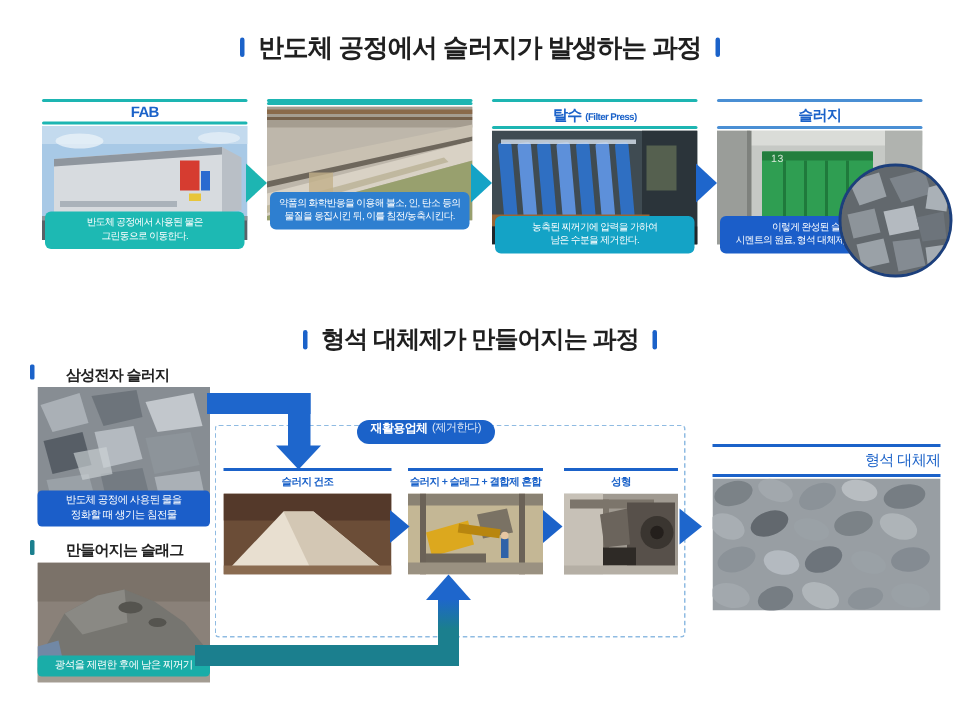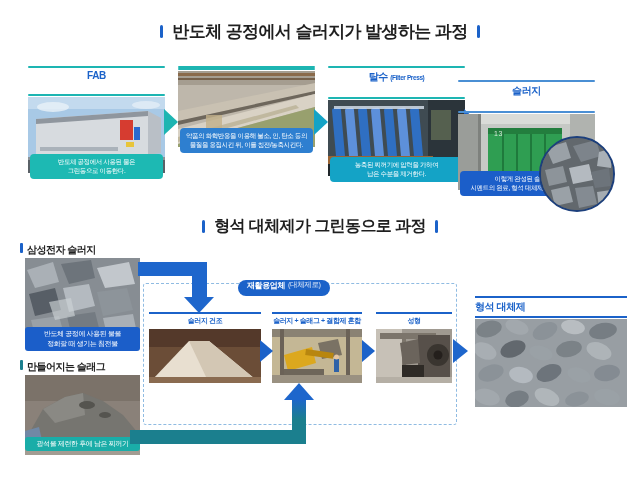--- a/index.html
+++ b/index.html
@@ -9,32 +9,32 @@
   
   .sec-title{position:absolute;left:0;right:0;display:flex;justify-content:center;align-items:center;gap:9px;}
   .sec-title .txt{font-weight:800;color:#1f1f1f;letter-spacing:-0.6px;}
   .tick{width:3px;height:13px;background:#1b62c9;border-radius:2px;}
 
   
   .panel{position:absolute;top:66px;width:137px;}
   .pline{height:2px;border-radius:1px;}
   .teal-line{background:#1db5b2;}
   .blue-line{background:#4a8fd4;}
-  .ptitle{text-align:center;font-size:10px;font-weight:bold;color:#1b62c9;padding:2px 0 13px;letter-spacing:-0.4px;}
+  .ptitle{text-align:center;font-size:10px;font-weight:bold;color:#1b62c9;padding:2px 0 0;letter-spacing:-0.4px;}
   .ptitle .en{font-size:6.5px;font-weight:bold;}
   .pphoto{position:relative;height:76px;margin-top:1px;}
   .pphoto svg{display:block;}
   .pcap{position:absolute;left:2px;right:2px;top:57px;border-radius:4px;color:#fff;text-align:center;
         font-size:6.5px;line-height:1.45;letter-spacing:-0.4px;white-space:pre-line;padding:3px 1px;}
   .chev{position:absolute;top:109px;width:0;height:0;border-top:13px solid transparent;border-bottom:13px solid transparent;}
 
   .note{position:absolute;top:174px;left:0;right:0;text-align:center;font-size:8px;color:#7a7a7a;letter-spacing:-0.3px;}
 
   
-  .src-label{position:absolute;display:flex;align-items:flex-start;gap:4px;font-size:10px;font-weight:800;letter-spacing:-0.5px;color:#222;}
+  .src-label{position:absolute;display:flex;align-items:flex-start;gap:21px;font-size:10px;font-weight:800;letter-spacing:-0.5px;color:#222;}
   .src-bar{width:3px;height:10px;border-radius:1px;}
   .src-photo{position:absolute;width:115px;}
   .src-photo svg{display:block;}
   .src-cap{position:absolute;left:0;right:0;border-radius:3px;color:#fff;text-align:center;font-size:7px;
            line-height:1.4;letter-spacing:-0.4px;white-space:pre-line;padding:2px 1px;}
 
   .dash-box{position:absolute;left:143px;top:283px;width:312px;height:140px;border:1.5px dashed #8fbbe2;border-radius:3px;}
   .pill{position:absolute;left:238px;top:280px;height:16px;padding:0 9px;background:#1b62c9;border-radius:9px;
         display:flex;align-items:flex-start;gap:3px;color:#fff;font-size:8px;font-weight:bold;letter-spacing:-0.4px;z-index:2;}
   .pill .sub{font-weight:normal;opacity:.85;font-size:7.5px;}
@@ -44,21 +44,21 @@
   .step-title{font-size:7px;font-weight:bold;color:#1b62c9;text-align:center;white-space:nowrap;
               letter-spacing:-0.4px;padding:2px 0;}
   .step-photo{position:relative;height:54px;margin-top:1px;}
   .step-photo svg{display:block;}
   .schev{position:absolute;top:340px;width:0;height:0;border-top:11px solid transparent;border-bottom:11px solid transparent;
          border-left:13px solid #1b62c9;z-index:2;}
 
   
   .result{position:absolute;left:475px;top:296px;width:152px;}
   .rline{height:2px;background:#1b62c9;}
-  .rtitle{text-align:left;font-size:10px;font-weight:bold;color:#1b62c9;letter-spacing:-0.4px;padding:2px 0;}
+  .rtitle{text-align:right;font-size:10px;font-weight:normal;color:#1b62c9;letter-spacing:-0.4px;padding:2px 0;}
   .result svg{display:block;margin-top:1px;}
 
   
   .arr{position:absolute;}
   .blue-h{left:138px;top:262px;width:69px;height:14px;background:#1e66cc;}
   .blue-v{left:192px;top:262px;width:15px;height:36px;background:#1e66cc;}
   .blue-head{left:184px;top:297px;width:0;height:0;border-left:15px solid transparent;border-right:15px solid transparent;border-top:16px solid #1e66cc;}
   .teal-h{left:130px;top:430px;width:176px;height:14px;background:#1b7f8e;z-index:3;}
   .teal-v{left:292px;top:399px;width:14px;height:45px;background:linear-gradient(0deg,#1b7f8e 55%,#1e66cc 100%);z-index:3;}
   .up-head{left:284px;top:383px;width:0;height:0;border-left:15px solid transparent;border-right:15px solid transparent;border-bottom:17px solid #1e66cc;z-index:3;}
@@ -148,21 +148,21 @@
         <rect x="6" y="6" width="90" height="3" fill="#d9e4f0" opacity=".8"></rect>
         <rect y="56" width="105" height="8" fill="#9a6434"></rect>
         <rect y="64" width="137" height="12" fill="#20262a"></rect>
       </svg>
       <div class="pcap" style="background:#14a3c6;">농축된 찌꺼기에 압력을 가하여
 남은 수분을 제거한다.</div>
     </div>
   </div>
   <div class="chev" style="left:464px;border-left:14px solid #1e66cc;"></div>
 
-  <div class="panel" style="left:458px;margin-top:14px;">
+  <div class="panel" style="left:478px;">
     <div class="pline blue-line"></div>
     <div class="ptitle"><span>슬러지</span></div>
     <div class="pline blue-line"></div>
     <div class="pphoto">
       <svg width="137" height="76" viewBox="0 0 137 76">
         <rect width="137" height="76" fill="#c6c9c5"></rect>
         <rect width="137" height="10" fill="#dadcd8"></rect>
         <rect y="64" width="137" height="12" fill="#a9aca8"></rect>
         <rect width="22" height="76" fill="#9a9d99"></rect>
         <rect x="20" width="3" height="76" fill="#7e817d"></rect>
@@ -192,21 +192,21 @@
           <polygon points="34,50 52,48 56,66 38,70" fill="#848b92"></polygon>
           <polygon points="56,54 70,52 72,68 58,70" fill="#a5acb2"></polygon>
         </svg>
       </div>
     </div>
   </div>
 
 
   <div class="sec-title" style="top:216px;">
     <span class="tick"></span>
-    <span class="txt" style="font-size:16px;">형석 대체제가 그린동으로 과정</span>
+    <span class="txt" style="font-size:16px;">형석 대체제가 만들어지는 과정</span>
     <span class="tick"></span>
   </div>
 
   <div class="src-label" style="left:20px;top:243px;">
     <span class="src-bar" style="background:#1b62c9;"></span>
     <span>삼성전자 슬러지</span>
   </div>
   <div class="src-photo" style="left:25px;top:258px;">
     <svg width="115" height="89" viewBox="0 0 115 89">
       <rect width="115" height="89" fill="#878d93"></rect>
@@ -239,21 +239,21 @@
       <ellipse cx="80" cy="40" rx="6" ry="3" fill="#55544f"></ellipse>
       <rect y="70" width="115" height="10" fill="#a39c92"></rect>
       <polygon points="0,56 14,52 18,70 0,72" fill="#7188a5"></polygon>
     </svg>
     <div class="src-cap" style="top:62px;background:#1aada8;">광석을 제련한 후에 남은 찌꺼기</div>
   </div>
 
   <div class="dash-box"></div>
   <div class="pill">
     <span>재활용업체</span>
-    <span class="sub">(대체제로)</span>
+    <span class="sub">(제거한다)</span>
   </div>
 
   <div class="step" style="left:149px;width:112px;">
     <div class="step-line"></div>
     <div class="step-title">슬러지 건조</div>
     <div class="step-photo">
       <svg width="112" height="54" viewBox="0 0 112 54">
         <rect width="112" height="54" fill="#6b4d37"></rect>
         <rect width="112" height="18" fill="#54392a"></rect>
         <polygon points="4,50 40,12 60,12 106,50" fill="#e8dfd0"></polygon>

